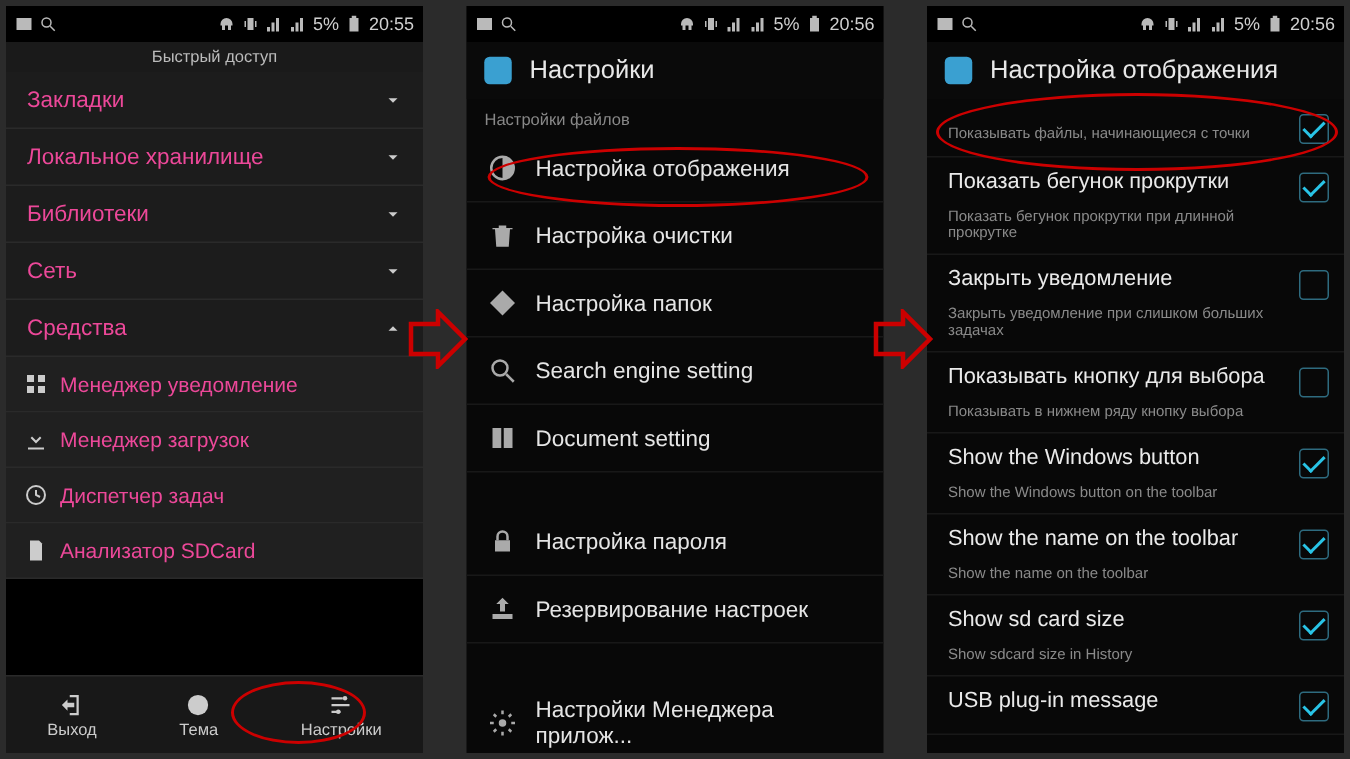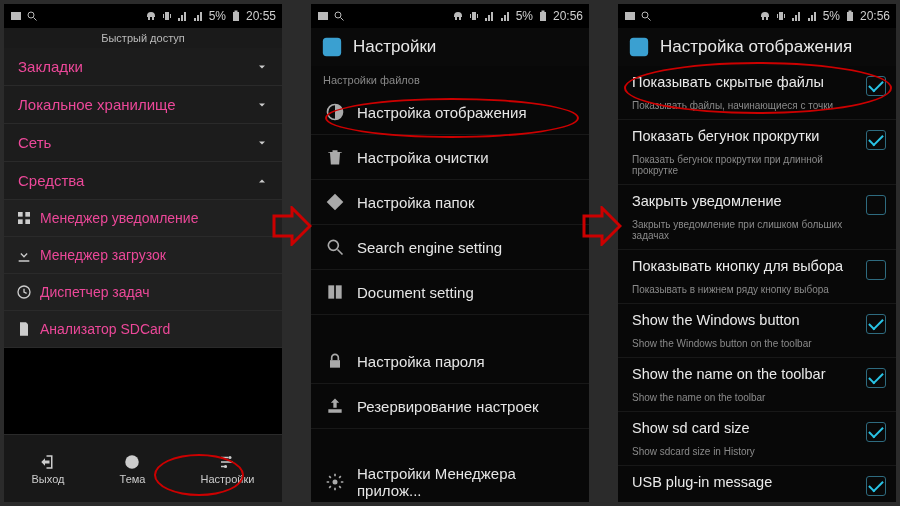--- a/index.html
+++ b/index.html
@@ -78,21 +78,21 @@
   .folder-backdrop {
     position: absolute; left: 208px; top: 30px; width: 72px; height: 470px;
     background: #efefef; z-index: -1;
     display: flex; flex-direction: column; gap: 8px; align-items: center; padding-top: 12px;
   }
   .folder-tile { width: 52px; height: 50px; display:flex; flex-direction:column; align-items:center; }
   .folder-tile .ficon { width: 36px; height: 30px; background: linear-gradient(180deg,#68b4cf,#3c92b3); border-radius: 4px; }
   .folder-tile .fname { font-size: 8px; color:#333; margin-top:2px; text-align:center; }
   .bottom-tabs {
     position: absolute; bottom: 0; left: 0; right: 0;
-    height: 68px; background: #181818; border-top: 1px solid #2a2a2a;
+    height: 52px; background: #181818; border-top: 1px solid #2a2a2a;
     display: flex; justify-content: space-around; align-items: center;
   }
   .bt-tab { display:flex; flex-direction:column; align-items:center; font-size:11px; color:#ccc; gap:2px; }
   .bt-tab svg { width:18px; height:18px; fill:#ccc; }
   .ring1 {
     position:absolute; bottom:6px; left:150px; width:90px; height:42px;
     border:2px solid #c00; border-radius: 50% / 50%; pointer-events:none;
   }
 
   
@@ -220,20 +220,26 @@
           <path d="M6 9l6 6 6-6z"></path>
         </svg>
     </div>
     <div class="drawer-item">
       <span class="label">Локальное хранилище</span>
       <svg class="chev" viewBox="0 0 24 24">
           <path d="M6 9l6 6 6-6z"></path>
         </svg>
     </div>
     <div class="drawer-item">
+      <span class="label">Библиотеки</span>
+      <svg class="chev" viewBox="0 0 24 24">
+          <path d="M6 9l6 6 6-6z"></path>
+        </svg>
+    </div>
+    <div class="drawer-item">
       <span class="label">Сеть</span>
       <svg class="chev" viewBox="0 0 24 24">
           <path d="M6 9l6 6 6-6z"></path>
         </svg>
     </div>
     <div class="drawer-item">
       <span class="label">Средства</span>
       <svg class="chev up" viewBox="0 0 24 24">
           <path d="M6 9l6 6 6-6z"></path>
         </svg>
@@ -447,21 +453,20 @@
 
   <div class="appheader">
     <svg class="aicon" viewBox="0 0 24 24">
         <rect x="2" y="2" width="20" height="20" rx="4" fill="#3aa0d1"></rect>
       </svg>
     <span>Настройка отображения</span>
   </div>
 
   <div class="ck-row">
     <div class="ck-text">
-      <div class="ck-title">Показывать скрытые файлы</div>
       <div class="ck-sub">Показывать файлы, начинающиеся с точки</div>
     </div>
     <div class="ck-box checked"></div>
   </div>
   <div class="ck-row">
     <div class="ck-text">
       <div class="ck-title">Показать бегунок прокрутки</div>
       <div class="ck-sub">Показать бегунок прокрутки при длинной прокрутке</div>
     </div>
     <div class="ck-box checked"></div>

